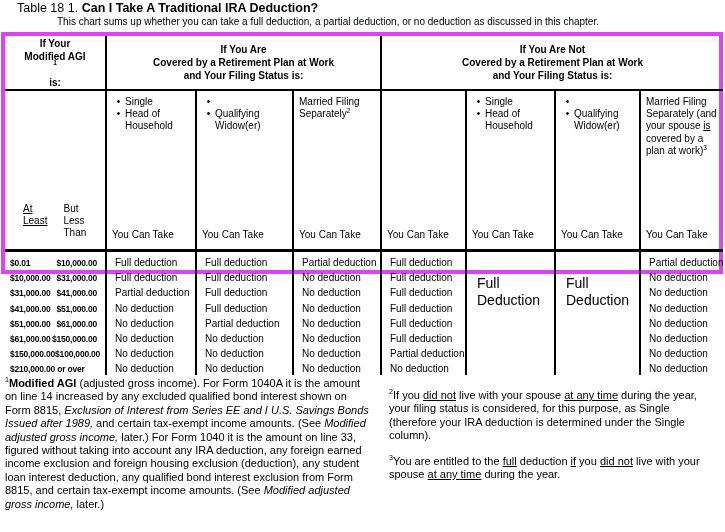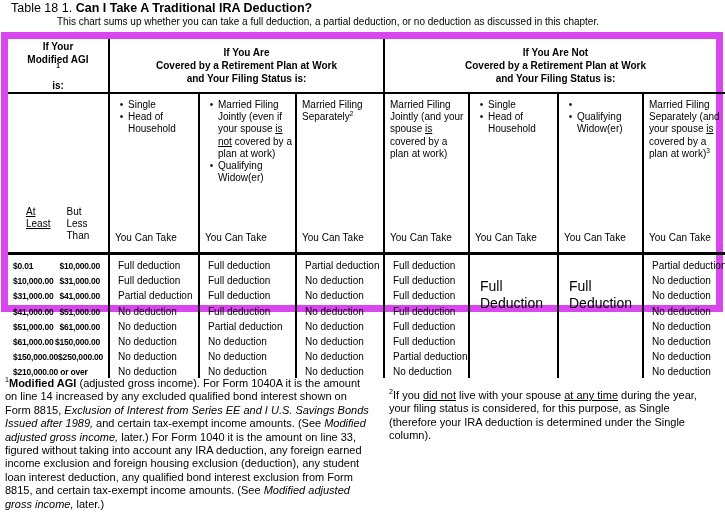--- a/index.html
+++ b/index.html
@@ -7,28 +7,28 @@
   body {
     width: 725px; height: 532px;
     position: relative; overflow: hidden;
     font-family: "Liberation Sans", "DejaVu Sans", sans-serif;
     color: #000;
     -webkit-font-smoothing: none;
   }
   sup { font-size: 0.65em; vertical-align: super; line-height: 0; }
   u { text-decoration: underline; }
 
-  .title { position: absolute; top: 1px; left: 11px; font-size: 12.5px; white-space: nowrap; }
+  .title { position: absolute; top: 1px; left: 17px; font-size: 12.5px; white-space: nowrap; }
   .title .main { font-weight: bold; }
   .subtitle { position: absolute; top: 16px; left: 57px; font-size: 10px; white-space: nowrap; }
 
   .tbl {
     position: absolute; top: 32px; left: 1px;
-    width: 722px; height: 280px;
-    border: 7px solid #d946ef;
+    width: 722px; height: 242px;
+    border: 4px solid #d946ef;
     display: grid;
     grid-template-columns: 100px 90px 97px 88px 85px 89px 85px 84px;
     grid-template-rows: 55px 161px 123px;
   }
   .cell { overflow: hidden; }
   .bl { border-left: 2px solid #000; }
 
   .h1 {
     border-bottom: 2px solid #000;
     font-size: 10px; font-weight: bold; text-align: center;
@@ -103,37 +103,35 @@
           <span>Head of Household</span>
         </div>
     </div>
     <div class="yct">You Can Take</div>
   </div>
 
   <div class="cell h2 bl">
     <div class="stat">
       <div class="bi">
           <span class="b">•</span>
-          <span>Married Filing Jointly (even if your spouse <u>is not</u> covered by a plan at work)</span>
         </div>
       <div class="bi">
           <span class="b">•</span>
           <span>Qualifying Widow(er)</span>
         </div>
     </div>
     <div class="yct">You Can Take</div>
   </div>
 
   <div class="cell h2 bl">
     <div class="stat plain">Married Filing Separately<sup>2</sup></div>
     <div class="yct">You Can Take</div>
   </div>
 
   <div class="cell h2 bl">
-    <div class="stat plain">Married Filing Jointly (and your spouse <u>is</u> covered by a plan at work)</div>
     <div class="yct">You Can Take</div>
   </div>
 
   <div class="cell h2 bl">
     <div class="stat">
       <div class="bi">
           <span class="b">•</span>
           <span>Single</span>
         </div>
       <div class="bi">
@@ -182,21 +180,21 @@
     <div class="arow">
         <span>$51,000.00</span>
         <span class="rr">$61,000.00</span>
       </div>
     <div class="arow">
         <span>$61,000.00</span>
         <span class="rr">$150,000.00</span>
       </div>
     <div class="arow">
         <span>$150,000.00</span>
-        <span class="rr">$250,000.00</span>
+        <span class="rr">$100,000.00</span>
       </div>
     <div class="arow">
         <span>$210,000.00 or over</span>
         <span class="rr"></span>
       </div>
   </div>
 
   <div class="cell d bl">
     <div class="dline">Full deduction</div>
     <div class="dline">Full deduction</div>
@@ -259,14 +257,15 @@
     <div class="dline">No deduction</div>
     <div class="dline">No deduction</div>
   </div>
 
 </div>
 
 <div class="footnotes">
   <div class="fnl"><sup>1</sup><b>Modified AGI</b> (adjusted gross income). For Form 1040A it is the amount on line 14 increased by any excluded qualified bond interest shown on Form 8815, <i>Exclusion of Interest from Series EE and I U.S. Savings Bonds Issued after 1989,</i> and certain tax-exempt income amounts. (See <i>Modified adjusted gross income,</i> later.) For Form 1040 it is the amount on line 33, figured without taking into account any IRA deduction, any foreign earned income exclusion and foreign housing exclusion (deduction), any student loan interest deduction, any qualified bond interest exclusion from Form 8815, and certain tax-exempt income amounts. (See <i>Modified adjusted gross income,</i> later.)</div>
   <div class="fnr">
     <p><sup>2</sup>If you <u>did not</u> live with your spouse <u>at any time</u> during the year, your filing status is considered, for this purpose, as Single (therefore your IRA deduction is determined under the Single column).</p>
+    <p><sup>3</sup>You are entitled to the <u>full</u> deduction <u>if</u> you <u>did not</u> live with your spouse <u>at any time</u> during the year.</p>
   </div>
 </div>
 
 </body></html>

